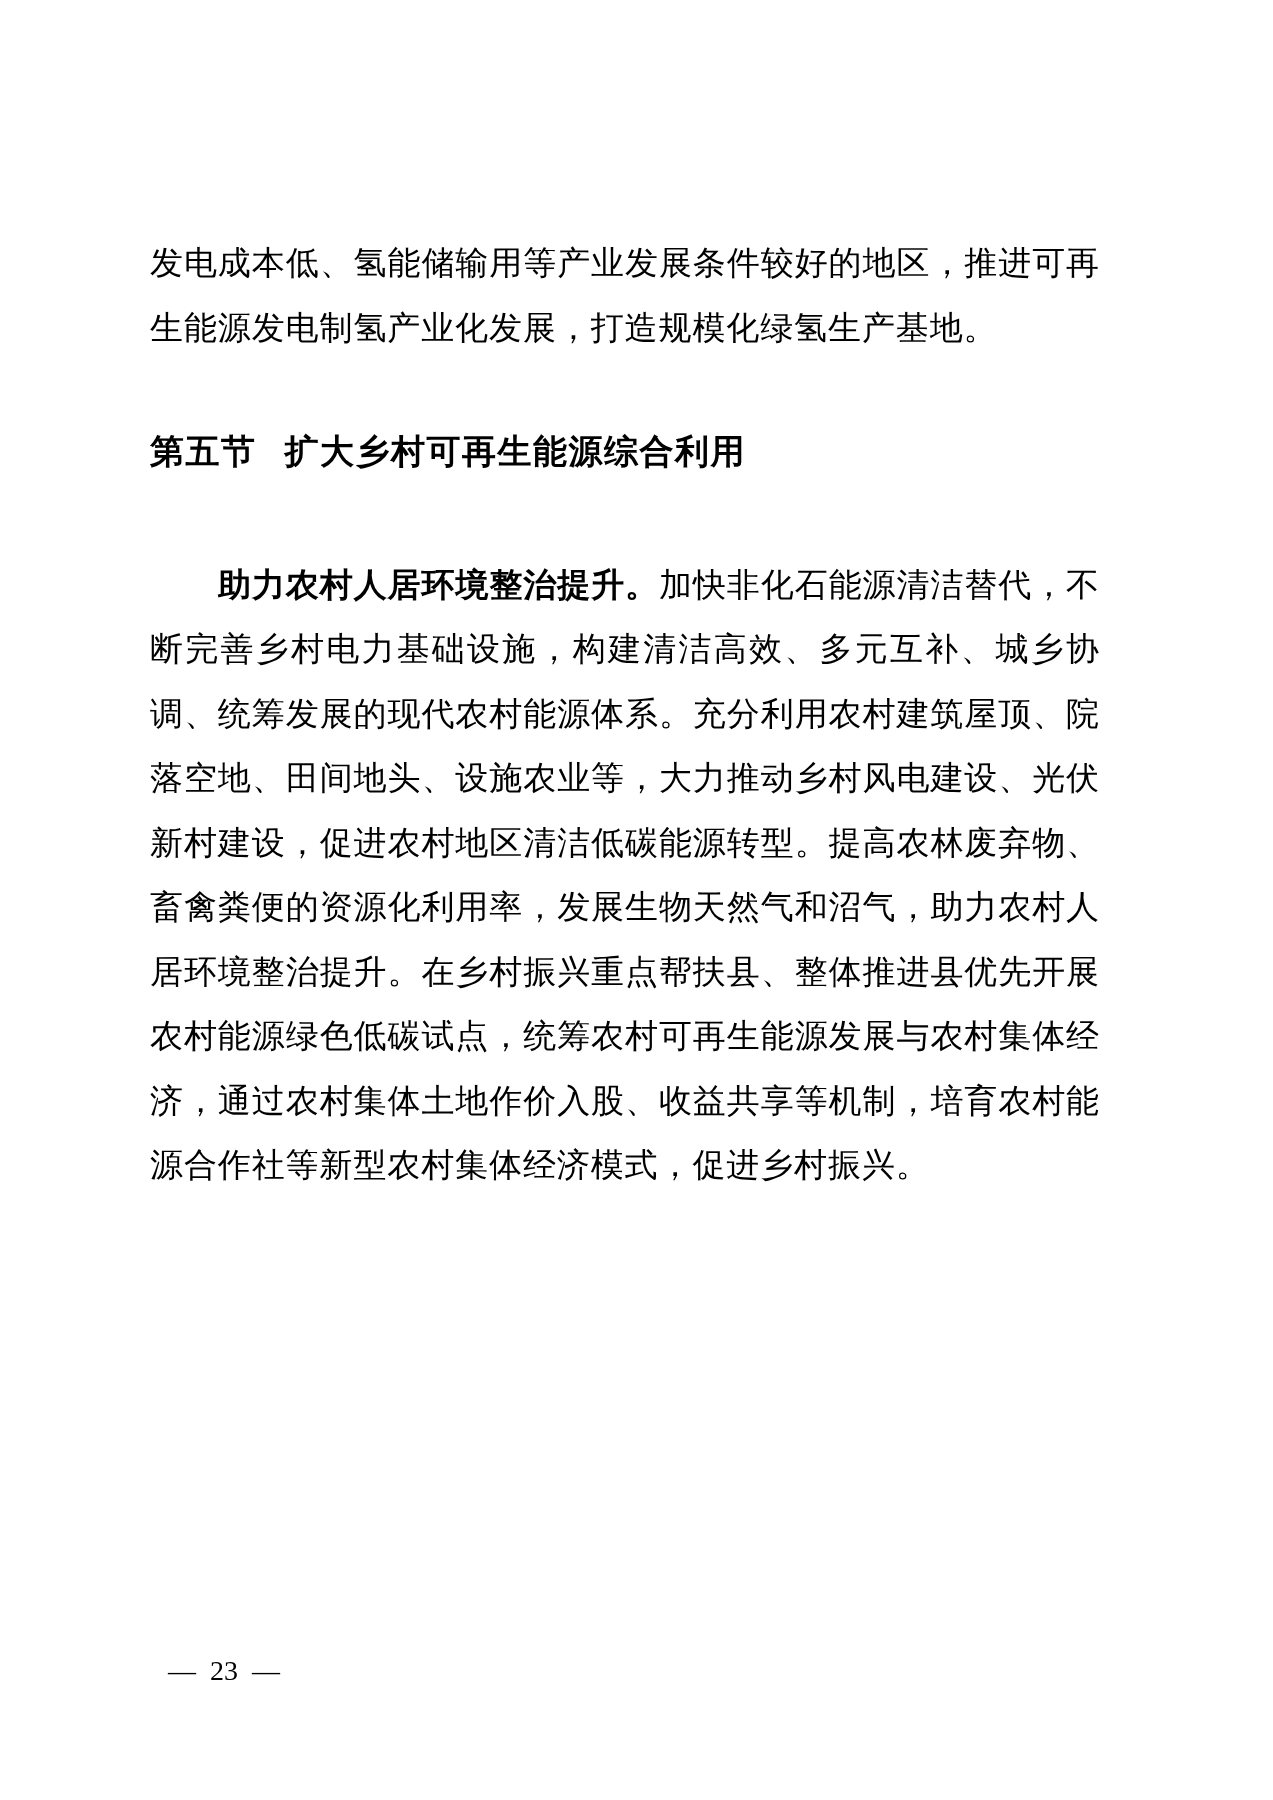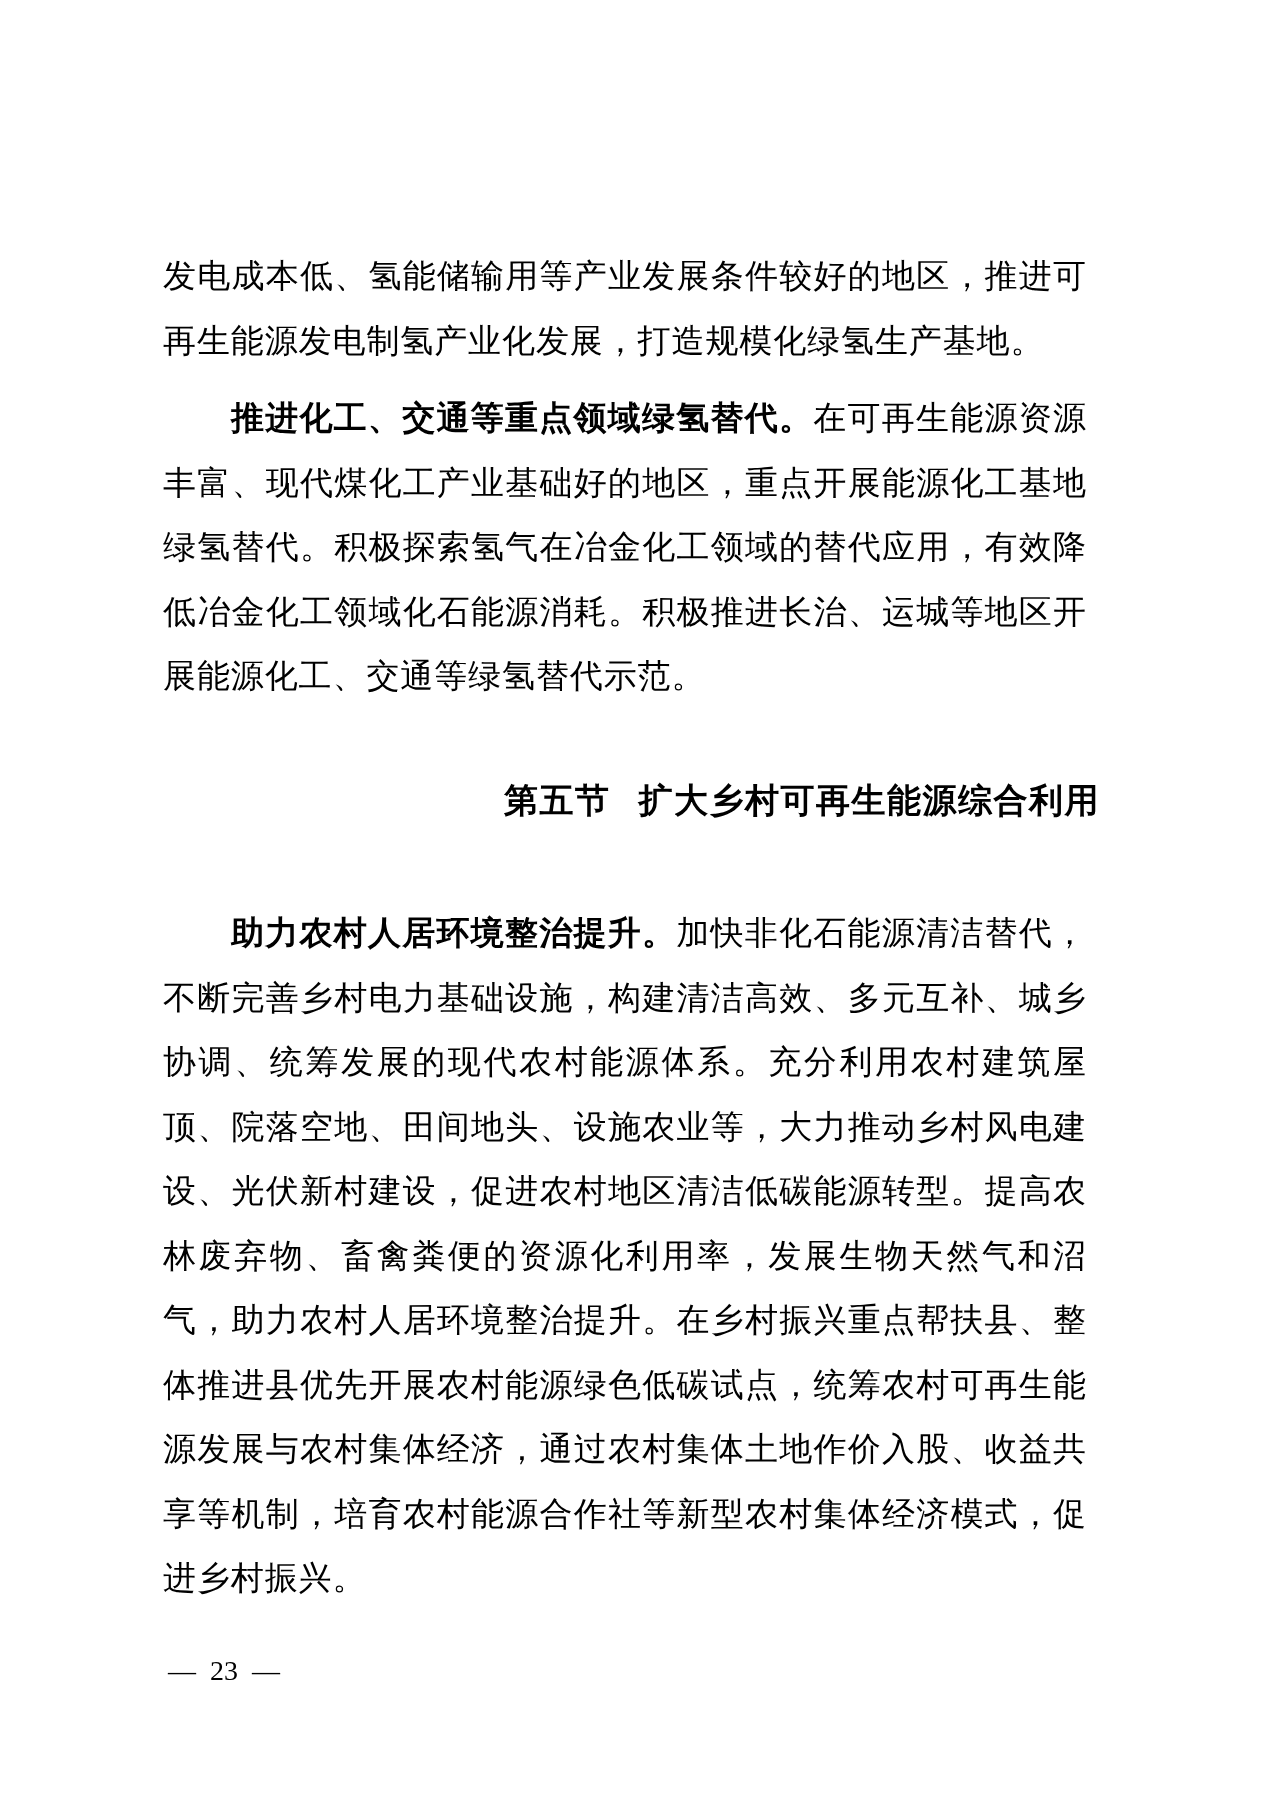--- a/index.html
+++ b/index.html
@@ -21,37 +21,37 @@
     left: 150px;
     top: 231px;
     width: 950px;
     font-size: 33px;
     line-height: 64.5px;
     letter-spacing: 0.9px;
     text-align: justify;
     text-justify: inter-character;
   }
   p.para {
-    margin: 13px;
+    margin: 0;
     padding: 0;
     text-indent: 68px;
   }
   p.para.no-indent {
     text-indent: 0;
   }
   .lead {
     font-weight: 700;
   }
   h2.section-heading {
     margin: 60px 0 68px 0;
     padding: 0;
     font-size: 34px;
     line-height: 64.5px;
     font-weight: 700;
-    text-align: right;
+    text-align: left;
     text-indent: 0;
     letter-spacing: 1.5px;
   }
   h2.section-heading .heading-label {
     margin-right: 28px;
   }
   .footer {
     position: absolute;
     left: 168px;
     top: 1655px;
@@ -66,21 +66,20 @@
 </style>
 </head>
 <body>
 
 <div class="page">
 
   <div class="content">
 
     <p class="para no-indent"><span>发电成本低、氢能储输用等产业发展条件较好的地区，推进可再生能源发电制氢产业化发展，打造规模化绿氢生产基地。</span></p>
 
-    <p class="para"><span class="lead">推进化工、交通等重点领域绿氢替代。</span><span>在可再生能源资源丰富、现代煤化工产业基础好的地区，重点开展能源化工基地绿氢替代。积极探索氢气在冶金化工领域的替代应用，有效降低冶金化工领域化石能源消耗。积极推进长治、运城等地区开展能源化工、交通等绿氢替代示范。</span></p>
 
     <h2 class="section-heading"><span class="heading-label">第五节</span><span>扩大乡村可再生能源综合利用</span></h2>
 
     <p class="para"><span class="lead">助力农村人居环境整治提升。</span><span>加快非化石能源清洁替代，不断完善乡村电力基础设施，构建清洁高效、多元互补、城乡协调、统筹发展的现代农村能源体系。充分利用农村建筑屋顶、院落空地、田间地头、设施农业等，大力推动乡村风电建设、光伏新村建设，促进农村地区清洁低碳能源转型。提高农林废弃物、畜禽粪便的资源化利用率，发展生物天然气和沼气，助力农村人居环境整治提升。在乡村振兴重点帮扶县、整体推进县优先开展农村能源绿色低碳试点，统筹农村可再生能源发展与农村集体经济，通过农村集体土地作价入股、收益共享等机制，培育农村能源合作社等新型农村集体经济模式，促进乡村振兴。</span></p>
 
 
   </div>
 
   <div class="footer">
     <span>—</span>

